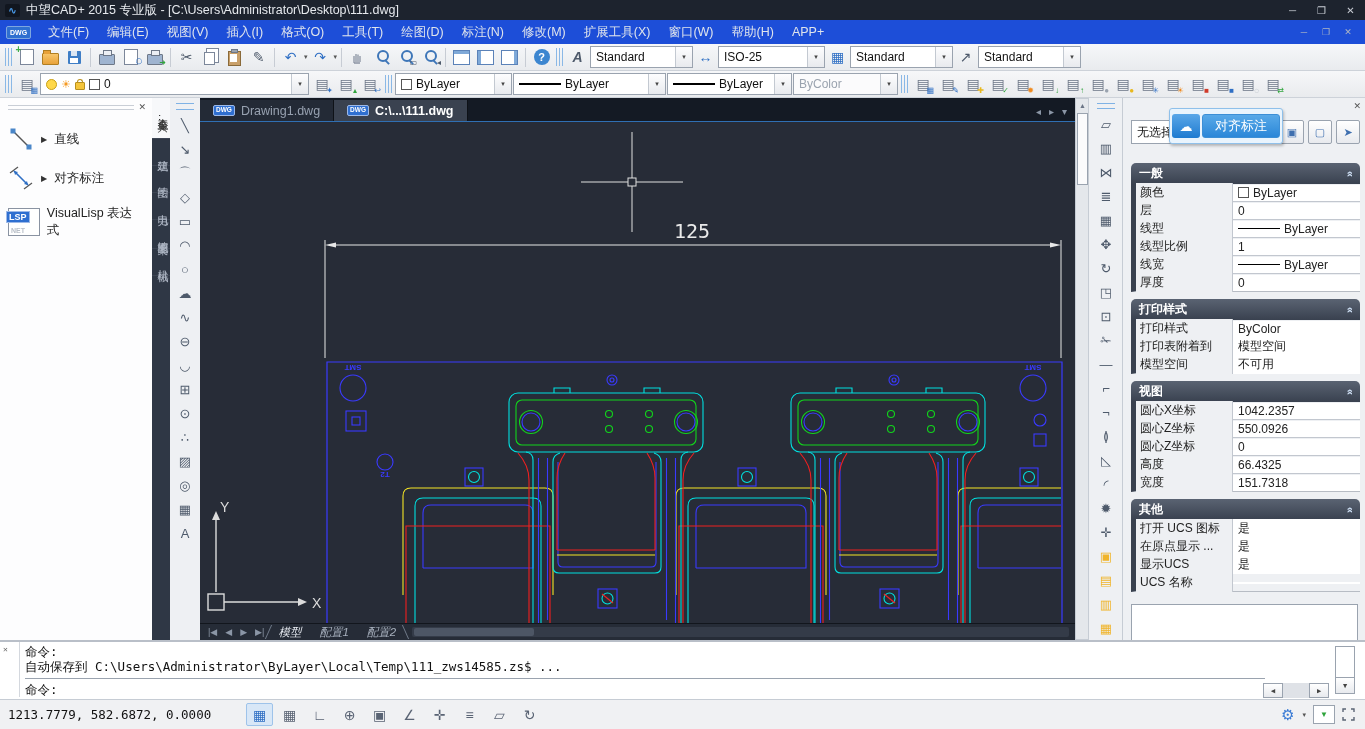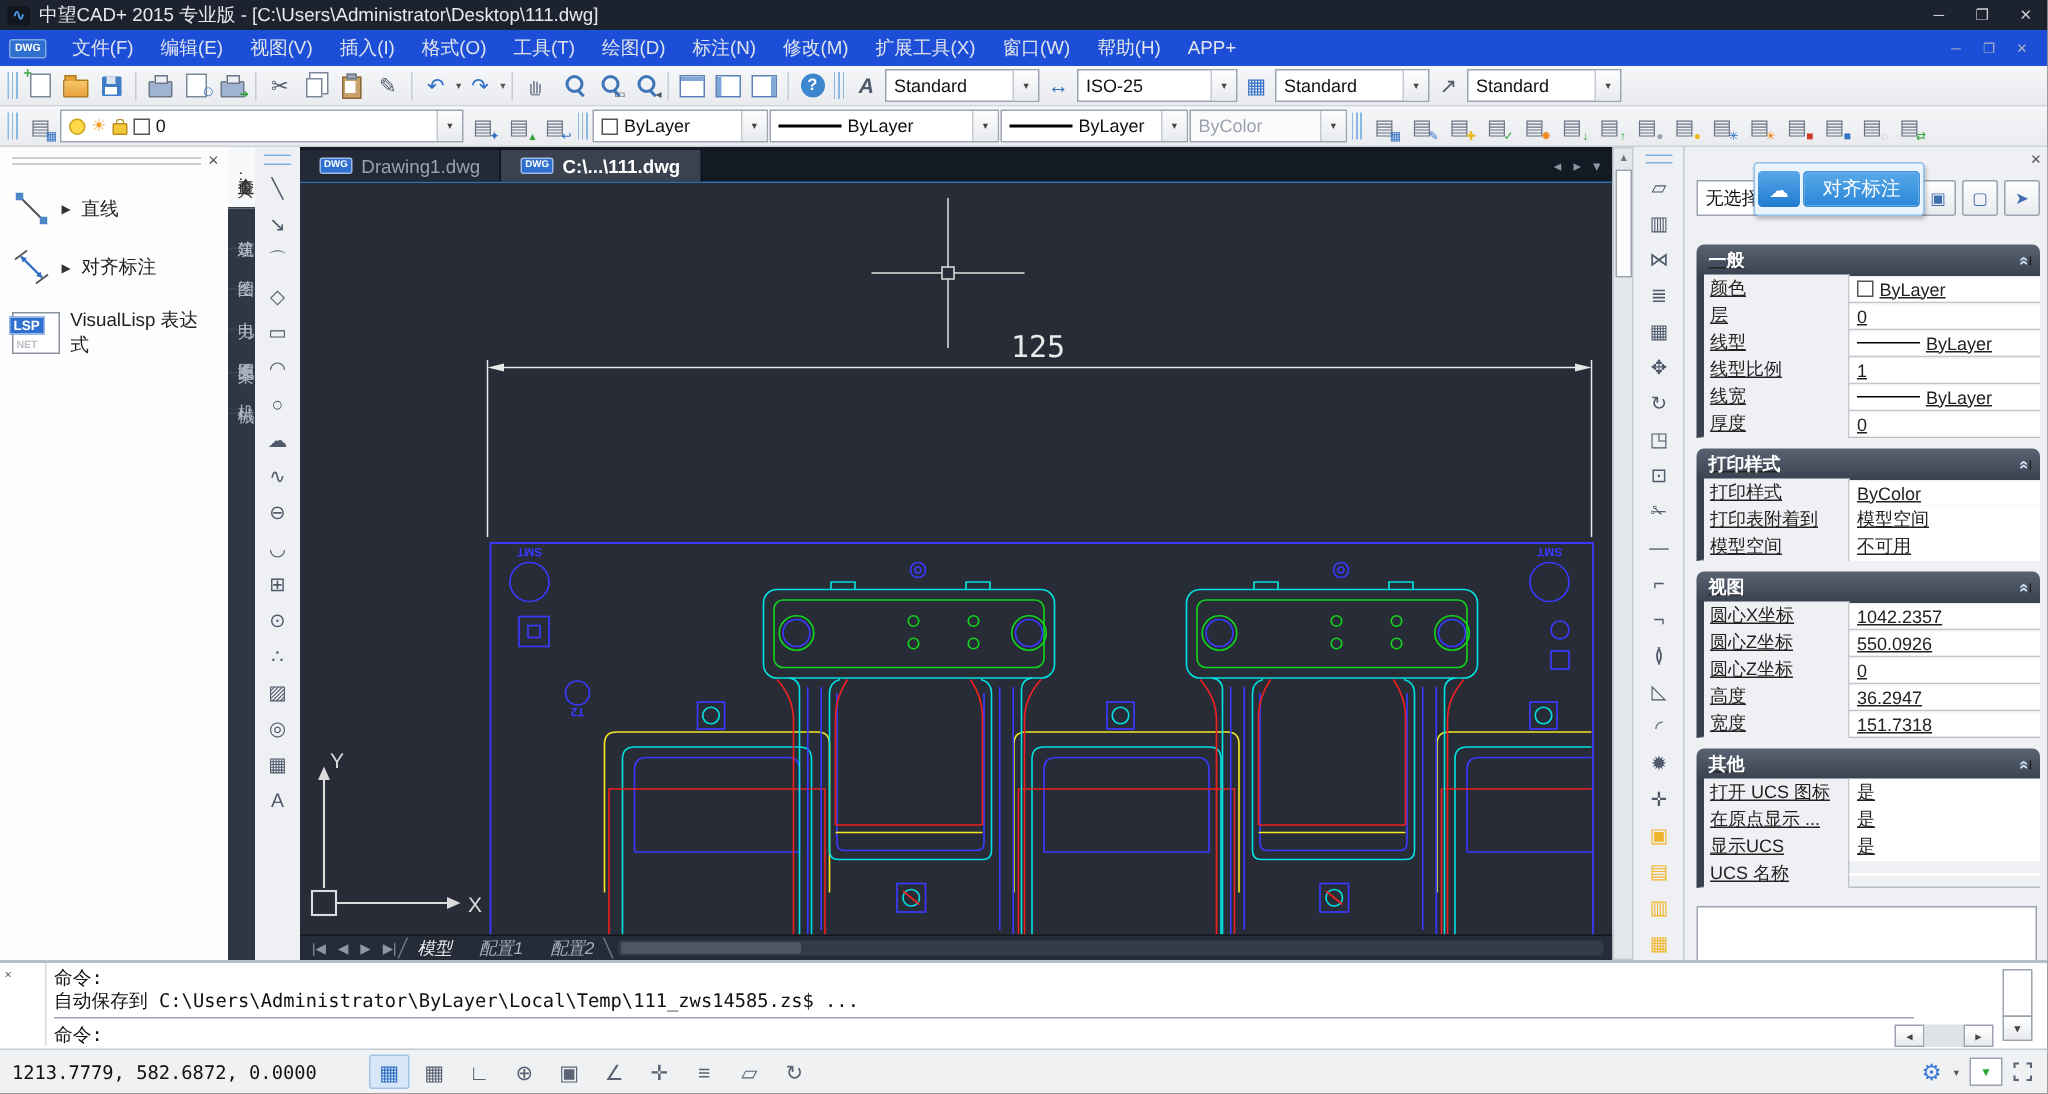--- a/index.html
+++ b/index.html
@@ -137,37 +137,37 @@
   .sel-row{position:absolute;top:22px;left:8px;right:6px;display:flex;gap:4px;align-items:center;}
   .sel-combo{flex:1;height:22px;max-width:148px;}
   .pbtn{width:22px;height:22px;border:1px solid #9aa3af;background:linear-gradient(#fff,#e8eaee);
         display:flex;align-items:center;justify-content:center;font-size:11px;color:#3f6faf;border-radius:2px;}
   .upload{position:absolute;top:10px;left:46px;height:30px;display:flex;align-items:center;z-index:3;
           background:#e9f4fd;border:1px solid #8fc0ea;border-radius:3px;padding:2px;box-shadow:1px 2px 3px rgba(0,0,0,.25);}
   .cloud{width:28px;height:24px;background:linear-gradient(#5aa7e8,#1f7bd0);border-radius:3px;color:#fff;
          display:flex;align-items:center;justify-content:center;font-size:13px;}
   .upload-label{margin-left:2px;background:linear-gradient(#58a9e8,#2b87d8);border:1px solid #3c8fd6;color:#fff;
                 font-size:13px;padding:2px 12px;border-radius:3px;}
-  .psec{margin:7px 6px 0 8px;text-decoration:underline;}
+  .psec{margin:7px 6px 0 8px;}
   .psec-h{background:linear-gradient(#5a6372,#39414f);color:#fff;font-weight:bold;font-size:12px;
           padding:2px 8px;border-radius:5px 5px 0 0;display:flex;align-items:center;}
   .chev{margin-left:auto;color:#cfe0f5;transform:rotate(-90deg);font-size:11px;}
   .psec-b{border-left:5px solid #39414f;border-bottom:1px solid #b7bcc4;}
   .prow{display:flex;height:17px;border-bottom:1px solid #c2c7cf;align-items:center;}
   .prow:last-child{border-bottom:none;}
   .plabel{width:88px;padding:1px 4px;color:#222;border-right:1px solid #c2c7cf;white-space:nowrap;overflow:hidden;background:#eef0f3;}
   .pval{flex:1;background:#fff;padding:1px 5px;display:flex;align-items:center;gap:4px;white-space:nowrap;overflow:hidden;}
   .pval .lineswatch{border-top-width:1px;}
   .pbox{margin:12px 8px;height:40px;background:#fff;border:1px solid #9aa3af;}
 
   
   .cmd{position:absolute;left:0;right:0;top:640px;height:60px;background:#fff;border-top:2px solid #b9bfc8;
        font-family:"DejaVu Sans Mono",monospace;font-size:12.5px;color:#111;}
   .cmd-x{position:absolute;left:3px;top:3px;font-size:8px;color:#666;}
-  .cmd-body{margin-left:30px;border-left:1px solid #d4d8de;padding-left:5px;padding-top:2px;}
+  .cmd-body{margin-left:19px;border-left:1px solid #d4d8de;padding-left:5px;padding-top:2px;}
   .cmd-line{height:15px;line-height:15px;white-space:nowrap;}
   .cmd-sep{border-top:1px solid #9aa3af;margin:4px 0 3px 0;width:1240px;}
   .cmd-vsc{position:absolute;right:10px;top:4px;width:18px;height:30px;border:1px solid #9aa3af;background:#fff;}
   .cmd-vbtn{position:absolute;right:10px;top:35px;width:18px;height:15px;border:1px solid #9aa3af;
             background:linear-gradient(#fff,#e8eaee);display:flex;align-items:center;justify-content:center;font-size:7px;color:#444;}
   .cmd-hsc{position:absolute;right:36px;bottom:4px;display:flex;height:15px;}
   .cmd-hbtn{width:18px;border:1px solid #9aa3af;background:linear-gradient(#fff,#e8eaee);
             display:flex;align-items:center;justify-content:center;font-size:7px;color:#444;}
   .cmd-htrack{width:26px;background:#dfe2e7;}
 
@@ -776,21 +776,21 @@
             <div class="pval">550.0926</div>
           </div>
 
           <div class="prow">
             <div class="plabel">圆心Z坐标</div>
             <div class="pval">0</div>
           </div>
 
           <div class="prow">
             <div class="plabel">高度</div>
-            <div class="pval">36.2947</div>
+            <div class="pval">66.4325</div>
           </div>
 
           <div class="prow">
             <div class="plabel">宽度</div>
             <div class="pval">151.7318</div>
           </div>
         </div>
     </div>
 
     <div class="psec">

